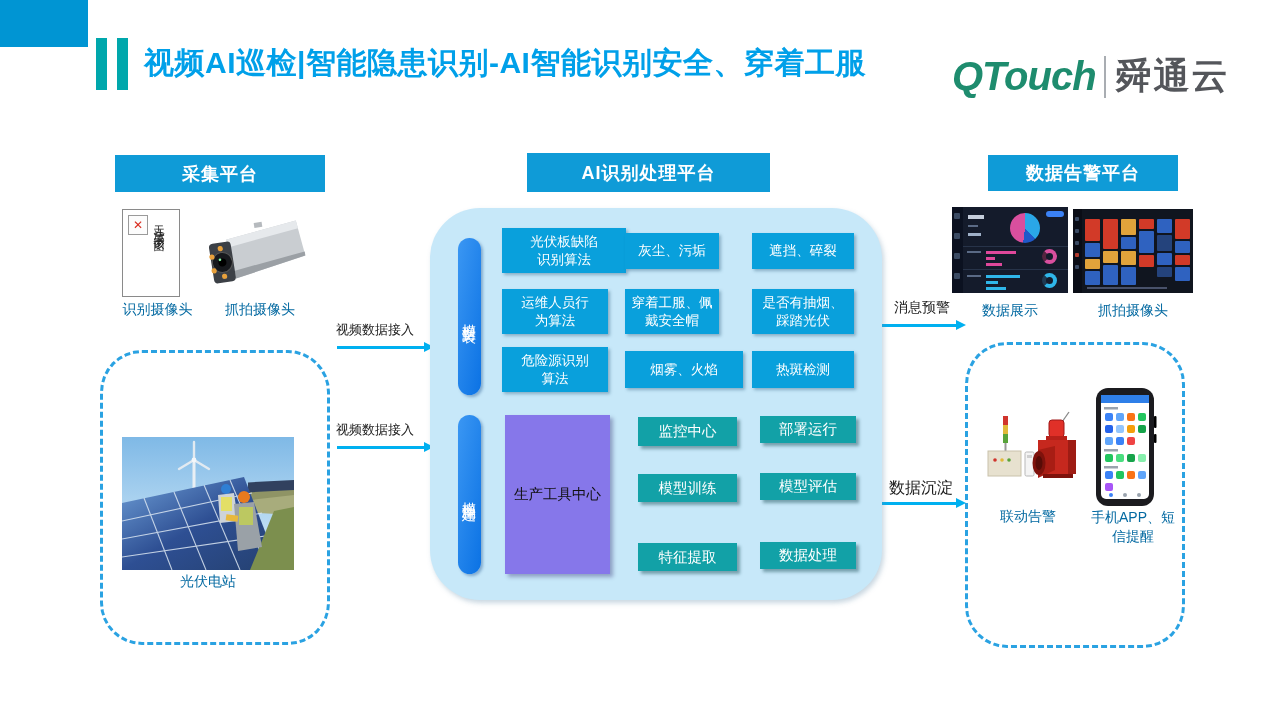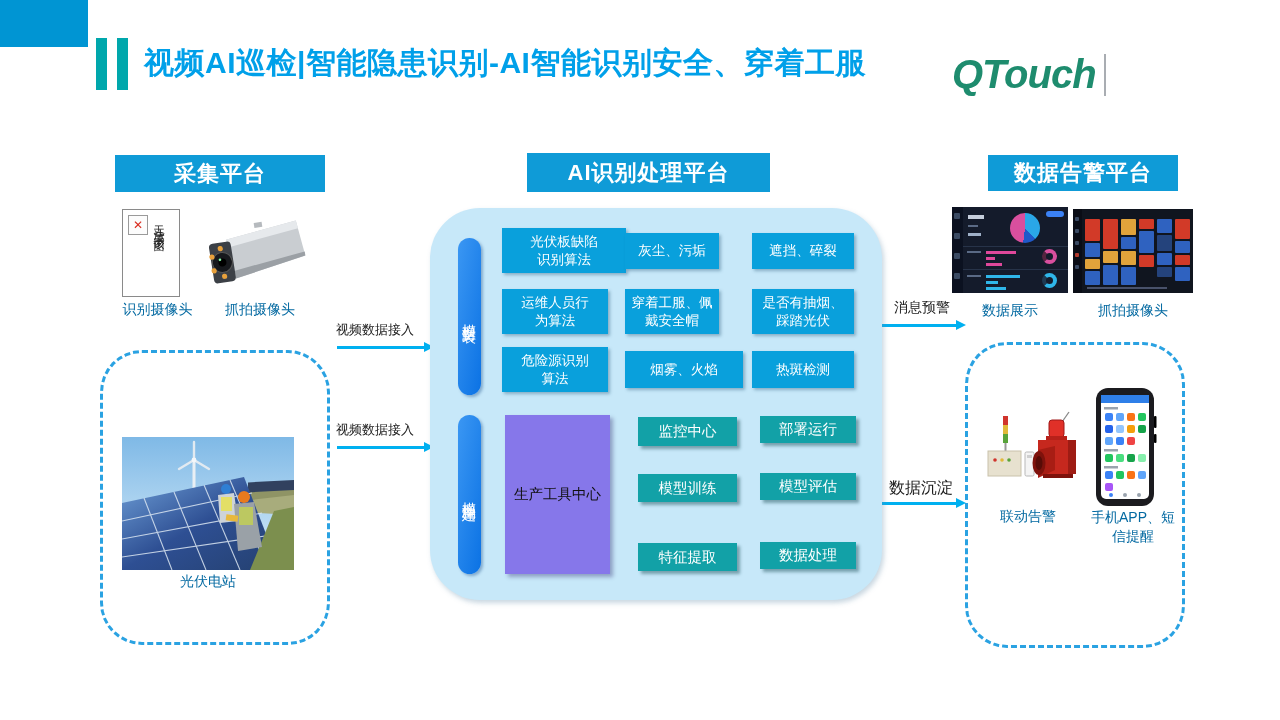--- a/index.html
+++ b/index.html
@@ -10,21 +10,21 @@
   
   .hdr-rect { left:0; top:40; width:88px; height:47px; background:#0095D3; }
   .hdr-bar  { top:38px; width:11px; height:52px; background:#00A7AC; }
   .hdr-title { left:144px; top:43px; width:800px; font-size:30px; font-weight:bold; color:#00A0E9; letter-spacing:0.5px; white-space:nowrap; }
   .logo { left:952px; top:52px; display:flex; align-items:center; }
   .logo-primary { font-size:40px; font-weight:bold; font-style:italic; color:#1E8C6E; letter-spacing:-1px; }
   .logo-divider { width:2px; height:42px; background:#A9ADB2; margin:0 10px 0 8px; }
   .logo-secondary { font-size:36px; font-weight:bold; color:#54565B; letter-spacing:2px; }
 
   
-  .plat-hdr { background:#0F9BD7; color:#fff; font-weight:bold; font-size:22px; display:flex; align-items:center; justify-content:center; letter-spacing:1px; }
+  .plat-hdr { background:#0F9BD7; color:#fff; font-weight:bold; font-size:18px; display:flex; align-items:center; justify-content:center; letter-spacing:1px; }
   #ph-left  { left:115px; top:155px; width:210px; height:37px; }
   #ph-mid   { left:527px; top:153px; width:243px; height:39px; }
   #ph-right { left:988px; top:155px; width:190px; height:36px; }
 
   
   .broken-img { left:122px; top:209px; width:58px; height:88px; background:#fff; border:1px solid #8a8a8a; }
   .broken-icon { position:absolute; left:5px; top:5px; width:20px; height:20px; border:1px solid #9a9a9a; background:#fcfcfc; color:#d92b1f; font-size:12px; font-weight:bold; display:flex; align-items:center; justify-content:center; }
   .broken-text { position:absolute; left:28px; top:7px; height:76px; overflow:hidden; writing-mode:vertical-rl; font-size:11px; color:#222; letter-spacing:3px; }
   .small-label { font-size:14px; color:#0369a1; text-align:center; }
   #cam-label-1 { left:110px; top:301px; width:95px; }
@@ -97,20 +97,21 @@
 </head>
 <body>
 
 <div class="abs hdr-rect"></div>
 <div class="abs hdr-bar" style="left:96px;"></div>
 <div class="abs hdr-bar" style="left:117px;"></div>
 <div class="abs hdr-title">视频AI巡检|智能隐患识别-AI智能识别安全、穿着工服</div>
 <div class="abs logo">
   <span class="logo-primary">QTouch</span>
   <span class="logo-divider"></span>
+  <span class="logo-secondary">舜通云</span>
 </div>
 
 <div class="abs plat-hdr" id="ph-left">采集平台</div>
 <div class="abs plat-hdr" id="ph-mid">AI识别处理平台</div>
 <div class="abs plat-hdr" id="ph-right">数据告警平台</div>
 
 <div class="abs broken-img">
   <div class="broken-icon">✕</div>
   <div class="broken-text">无法显示该图</div>
 </div>

